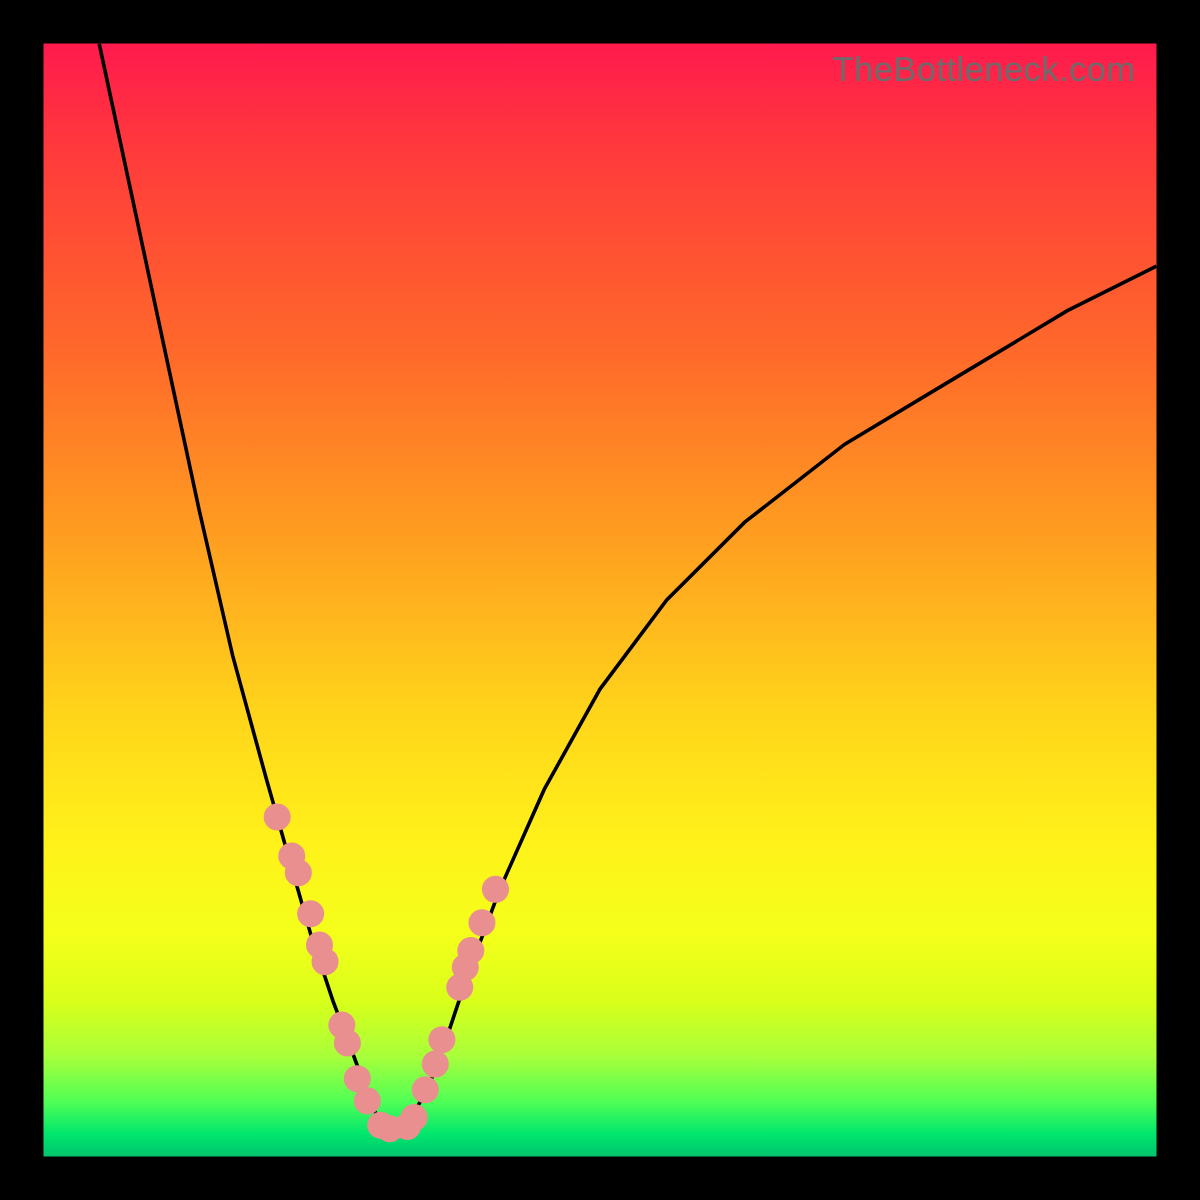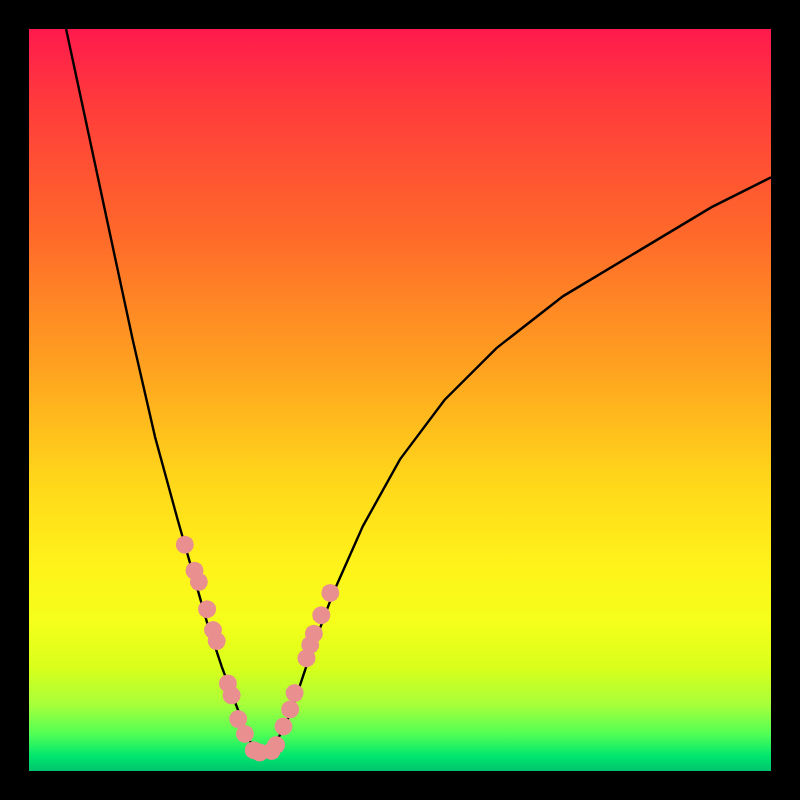--- a/index.html
+++ b/index.html
@@ -67,20 +67,21 @@
     fill: #e98f8f;
     stroke: none;
   }
 </style>
 </head>
 <body>
 
 <div class="frame">
   <div class="plot-area">
 
+    <div class="watermark">TheBottleneck.com</div>
 
     <svg class="curve-layer" viewBox="0 0 742 742" preserveAspectRatio="none">
       <path id="bn-curve" class="curve" d="M37.1 0.0 L59.4 103.9 L81.6 207.8 L103.9 311.6 L126.1 408.1 L148.4 489.7 L163.2 541.7 L178.1 593.6 L192.9 638.1 L204.1 667.8 L215.2 697.5 L222.6 716.0 L230.0 723.5 L237.4 723.5 L244.9 716.0 L256.0 697.5 L267.1 667.8 L282.0 623.3 L304.2 563.9 L333.9 497.1 L371.0 430.4 L415.5 371.0 L467.5 319.1 L534.2 267.1 L608.4 222.6 L682.6 178.1 L742.0 148.4"></path>
       <g id="dots">
           <circle cx="155.8" cy="515.7" r="9" class="dot" fill="#e98f8f"></circle>
           <circle cx="165.5" cy="541.7" r="9" class="dot" fill="#e98f8f"></circle>
           <circle cx="169.9" cy="552.8" r="9" class="dot" fill="#e98f8f"></circle>
           <circle cx="178.1" cy="580.2" r="9" class="dot" fill="#e98f8f"></circle>
           <circle cx="184.0" cy="601.0" r="9" class="dot" fill="#e98f8f"></circle>
           <circle cx="187.7" cy="612.1" r="9" class="dot" fill="#e98f8f"></circle>

